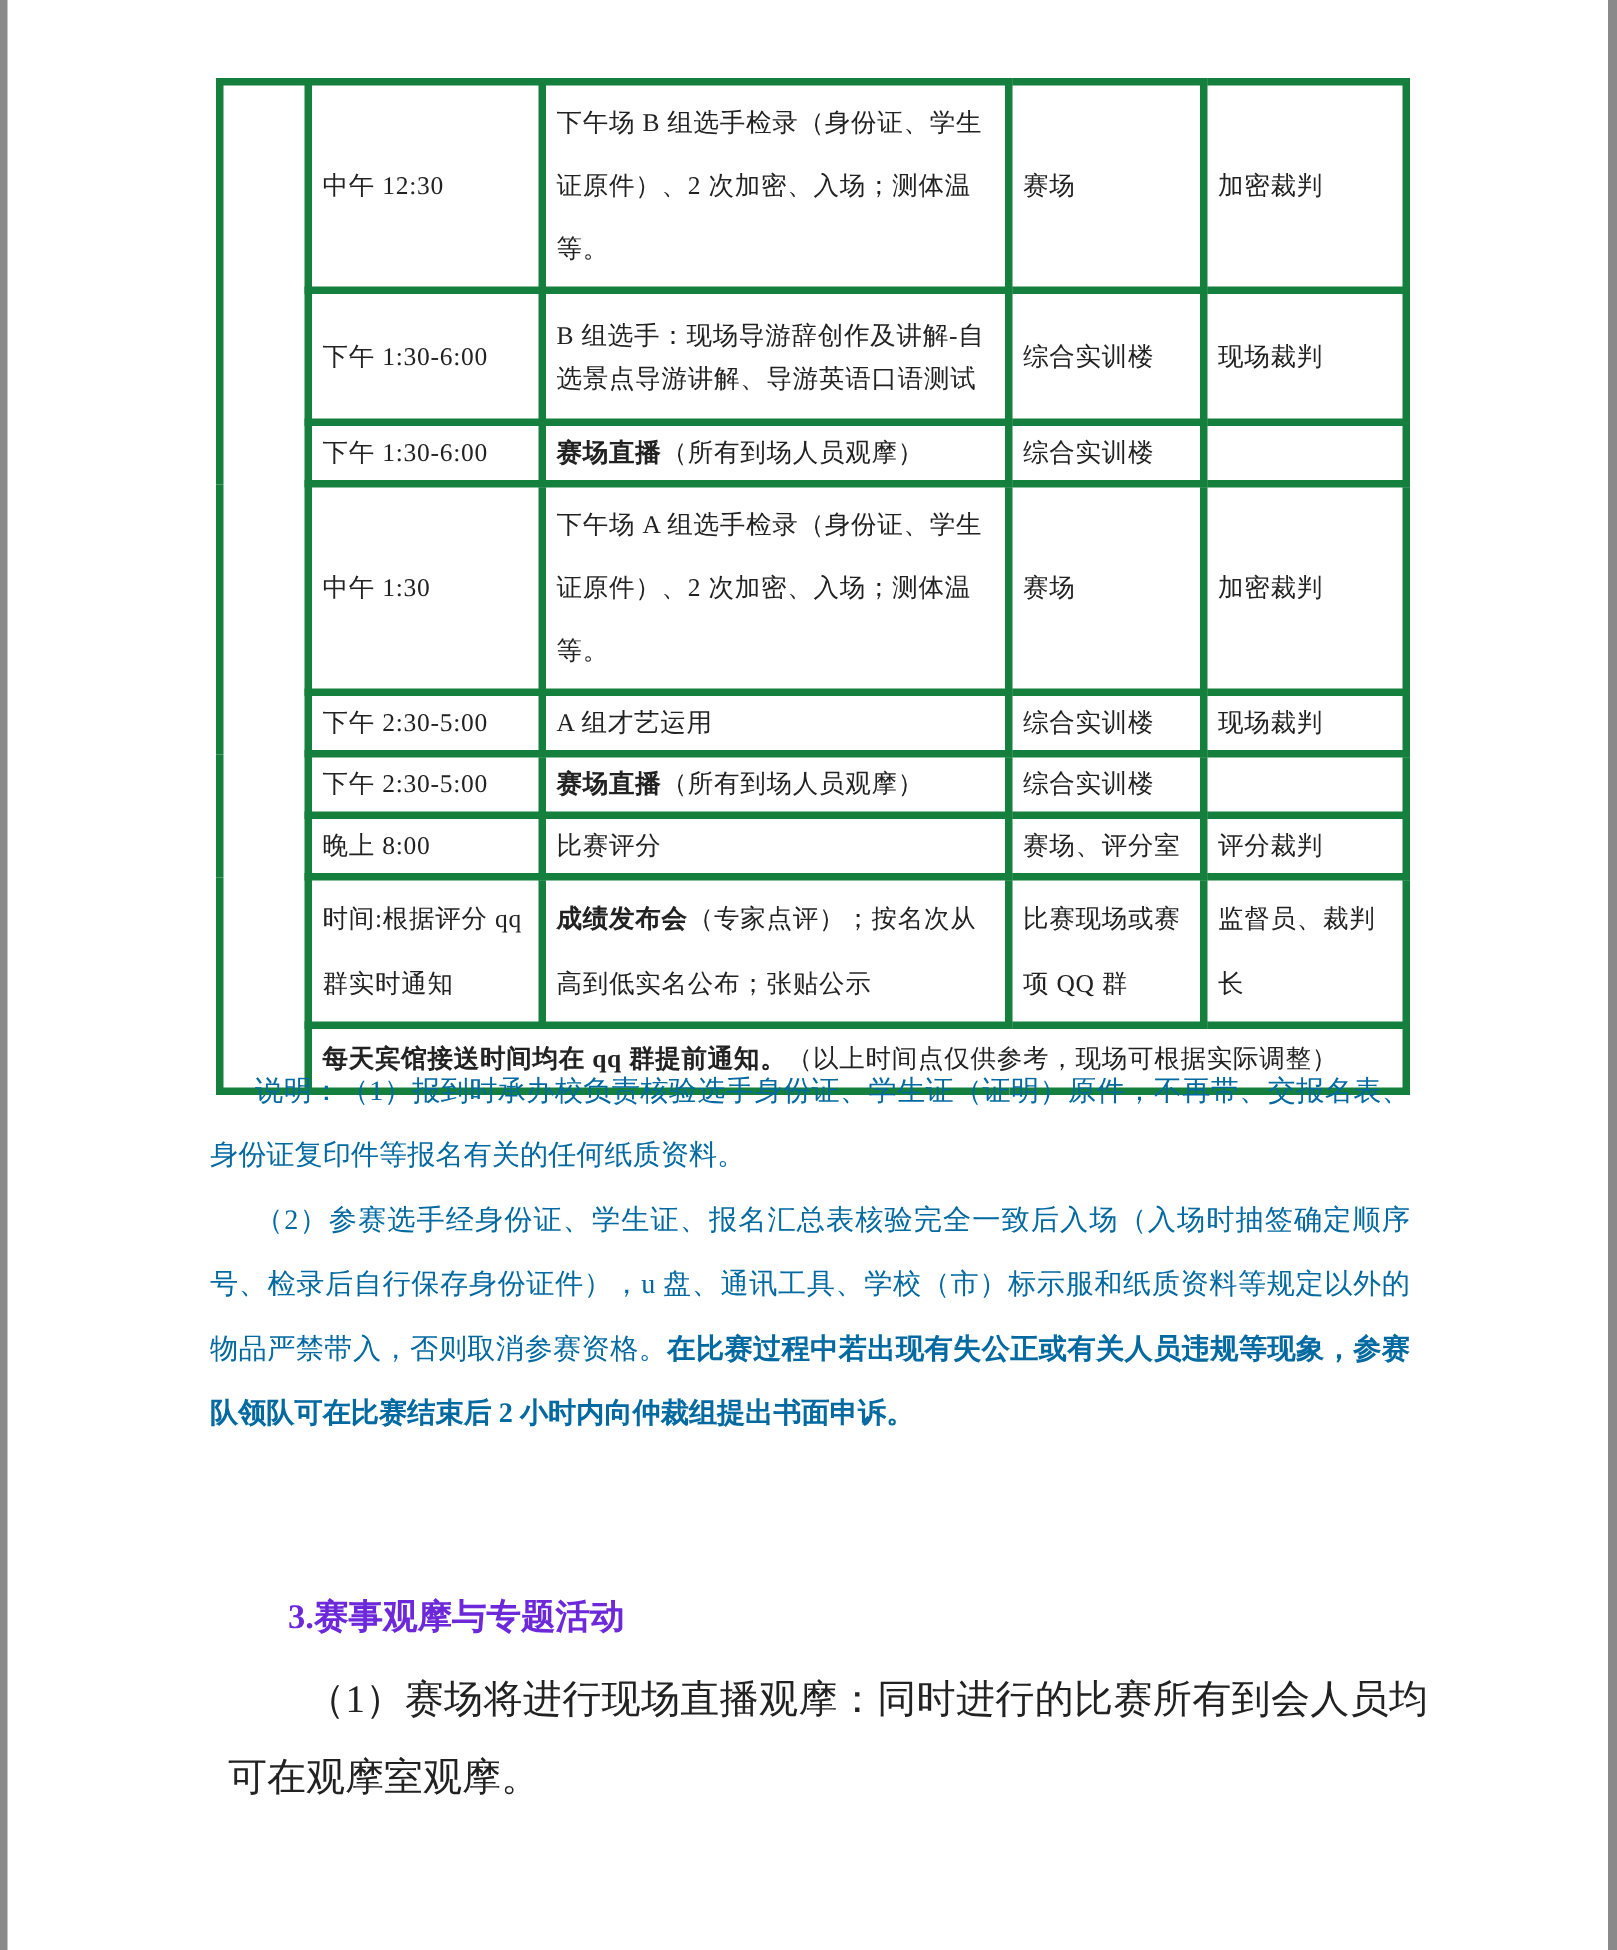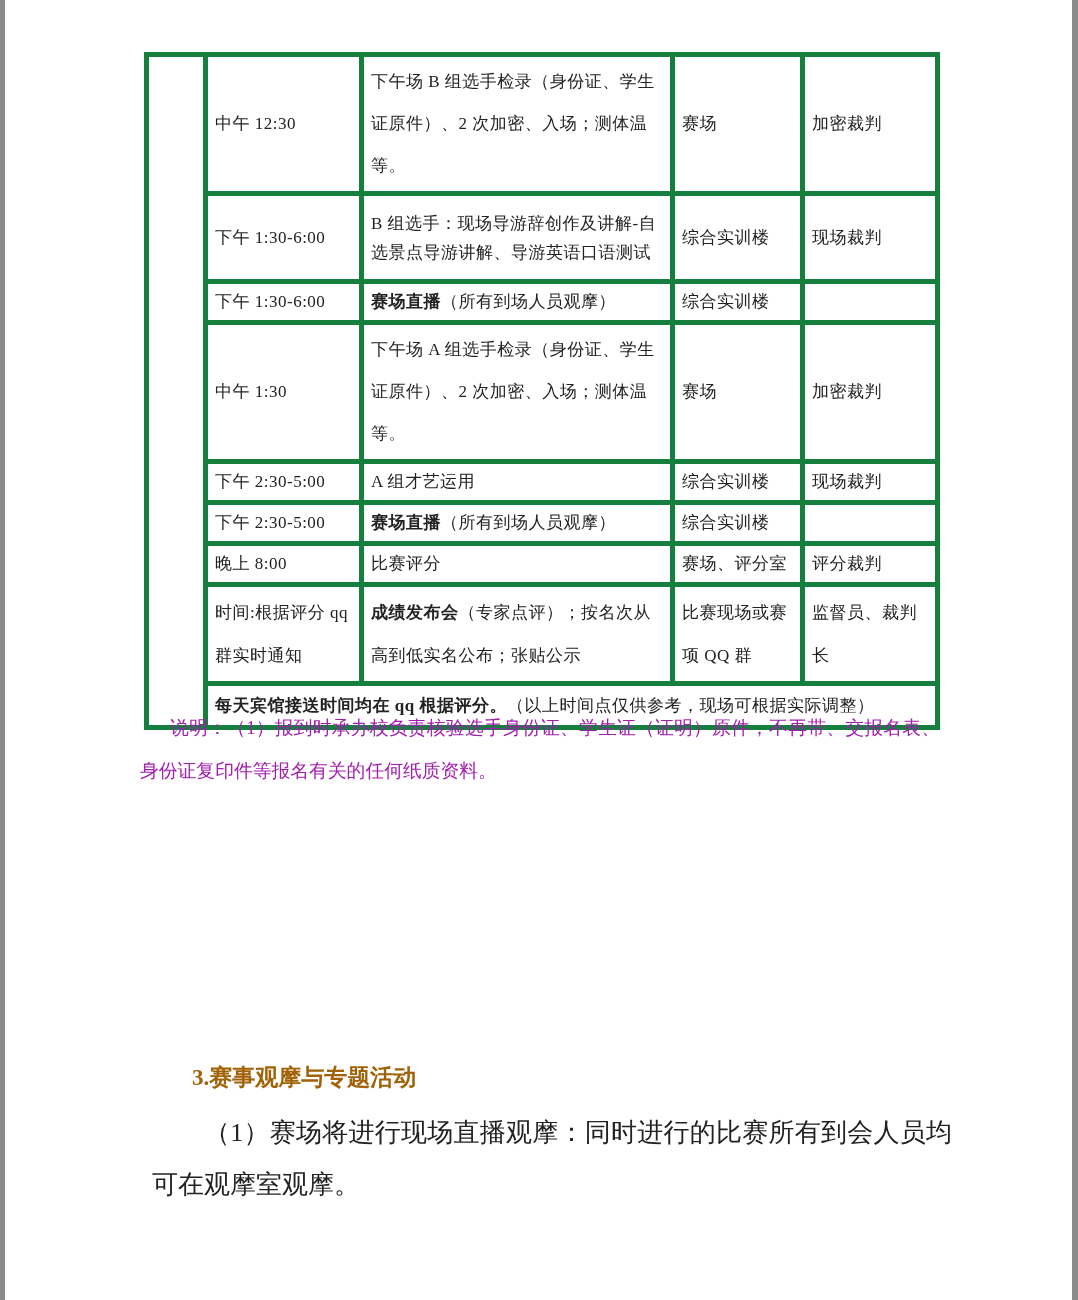--- a/index.html
+++ b/index.html
@@ -52,35 +52,35 @@
   table.schedule b { font-weight: 700; }
 
   
   .notes {
     position: absolute;
     left: 140px; top: 706px;
     width: 800px;
     font-size: 18.8px;
     line-height: 43px;
     text-align: justify;
-    color: #a21caf;
+    color: #0369a1;
   }
   .notes p { margin: 0; text-indent: 1.6em; }
   .notes b { font-weight: 700; }
 
   
   .section-heading {
     position: absolute;
     left: 140px; top: 1062px;
     width: 800px;
     font-size: 23px;
     font-weight: 700;
     padding-left: 52px;
     margin: 0;
-    color: #a16207;
+    color: #6d28d9;
   }
   .section-paras {
     position: absolute;
     left: 152px; top: 1107px;
     width: 800px;
     font-size: 26px;
     line-height: 52px;
     text-align: justify;
     color: #222;
   }
@@ -144,26 +144,27 @@
         <td>赛场、评分室</td>
         <td>评分裁判</td>
       </tr>
       <tr class="rs-two">
         <td>时间:根据评分 qq 群实时通知</td>
         <td><b>成绩发布会</b><span>（专家点评）；按名次从高到低实名公布；张贴公示</span></td>
         <td>比赛现场或赛项 QQ 群</td>
         <td>监督员、裁判长</td>
       </tr>
       <tr class="rs-footer">
-        <td colspan="4"><b>每天宾馆接送时间均在 qq 根据评分。</b><span>（以上时间点仅供参考，现场可根据实际调整）</span></td>
+        <td colspan="4"><b>每天宾馆接送时间均在 qq 群提前通知。</b><span>（以上时间点仅供参考，现场可根据实际调整）</span></td>
       </tr>
     </tbody>
 </table>
 
 <div class="notes">
     <p><span>说明：（1）报到时承办校负责核验选手身份证、学生证（证明）原件，不再带、交报名表、身份证复印件等报名有关的任何纸质资料。</span></p>
+    <p><span>（2）参赛选手经身份证、学生证、报名汇总表核验完全一致后入场（入场时抽签确定顺序号、检录后自行保存身份证件），u 盘、通讯工具、学校（市）标示服和纸质资料等规定以外的物品严禁带入，否则取消参赛资格。</span><b>在比赛过程中若出现有失公正或有关人员违规等现象，参赛队领队可在比赛结束后 2 小时内向仲裁组提出书面申诉。</b></p>
   </div>
 
 <h3 class="section-heading">3.赛事观摩与专题活动</h3>
 
 <div class="section-paras">
     <p>（1）赛场将进行现场直播观摩：同时进行的比赛所有到会人员均可在观摩室观摩。</p>
   </div>
 
 </body></html>

